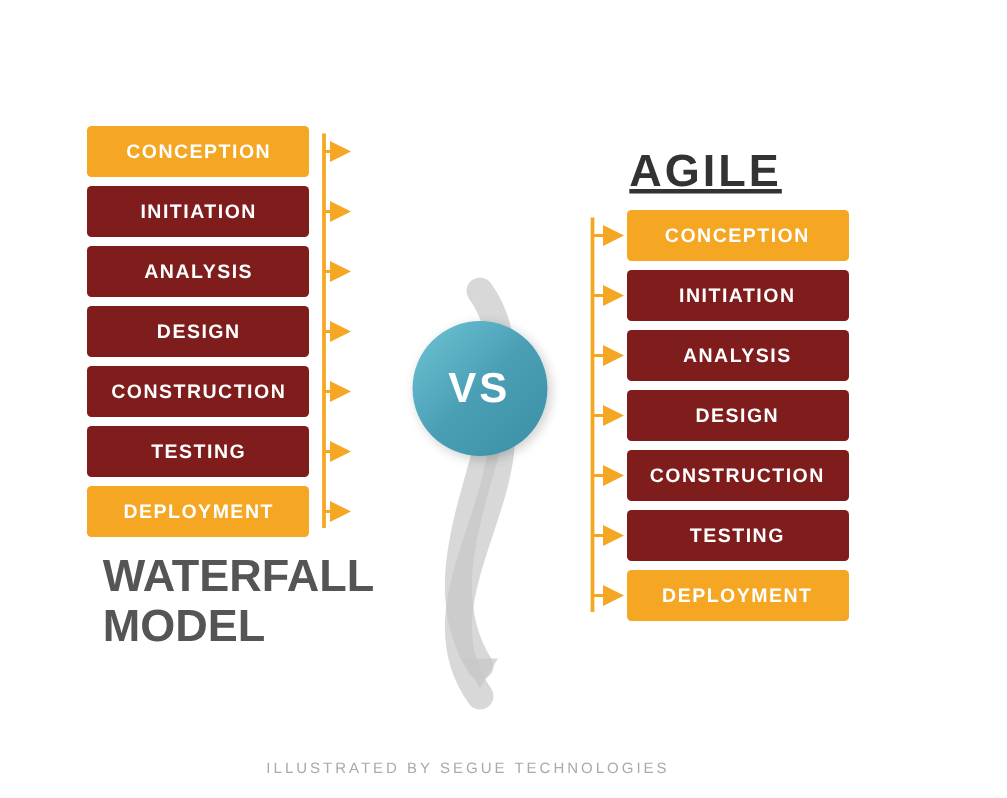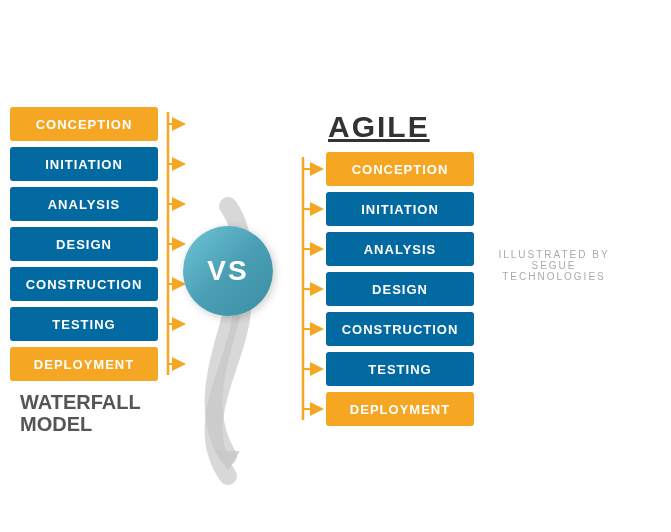--- a/index.html
+++ b/index.html
@@ -11,21 +11,21 @@
       overflow: hidden;
       position: relative;
     }
 
     .container {
       width: 624px;
       height: 532px;
       background: #fff;
       position: relative;
       display: flex;
-      flex-direction: row;
+      flex-direction: column;
       align-items: center;
     }
 
     .main-content {
       display: flex;
       flex-direction: row;
       align-items: center;
       justify-content: center;
       width: 100%;
       flex: 1;
@@ -36,21 +36,21 @@
     
     .waterfall-side {
       display: flex;
       flex-direction: column;
       align-items: flex-start;
       position: relative;
       margin-right: 10px;
     }
 
     .waterfall-title {
-      font-size: 20px;
+      font-size: 30px;
       font-weight: 900;
       color: #555;
       line-height: 1.1;
       text-transform: uppercase;
       margin-top: 8px;
       padding-left: 10px;
     }
 
     .steps-left {
       display: flex;
@@ -74,21 +74,21 @@
       justify-content: center;
       font-size: 13px;
       font-weight: 900;
       letter-spacing: 1px;
       color: #fff;
       text-transform: uppercase;
       border-radius: 3px;
     }
 
     .step-box.orange { background: #f5a623; }
-    .step-box.dark { background: #0369a1; }
+    .step-box.dark { background: #7f1d1d; }
 
     
     .center-vs {
       display: flex;
       flex-direction: column;
       align-items: center;
       justify-content: center;
       position: relative;
       margin: 0 15px;
       z-index: 2;
@@ -142,21 +142,21 @@
       flex-direction: row;
       align-items: center;
       position: relative;
     }
 
     .footer-text {
       font-size: 10px;
       letter-spacing: 2px;
       color: #aaa;
       text-align: center;
-      padding-bottom: 2px;
+      padding-bottom: 14px;
       font-weight: 400;
       font-family: Arial, sans-serif;
     }
   </style>
 </head>
 <body>
 
 <div class="container">
   <div class="main-content">
 

